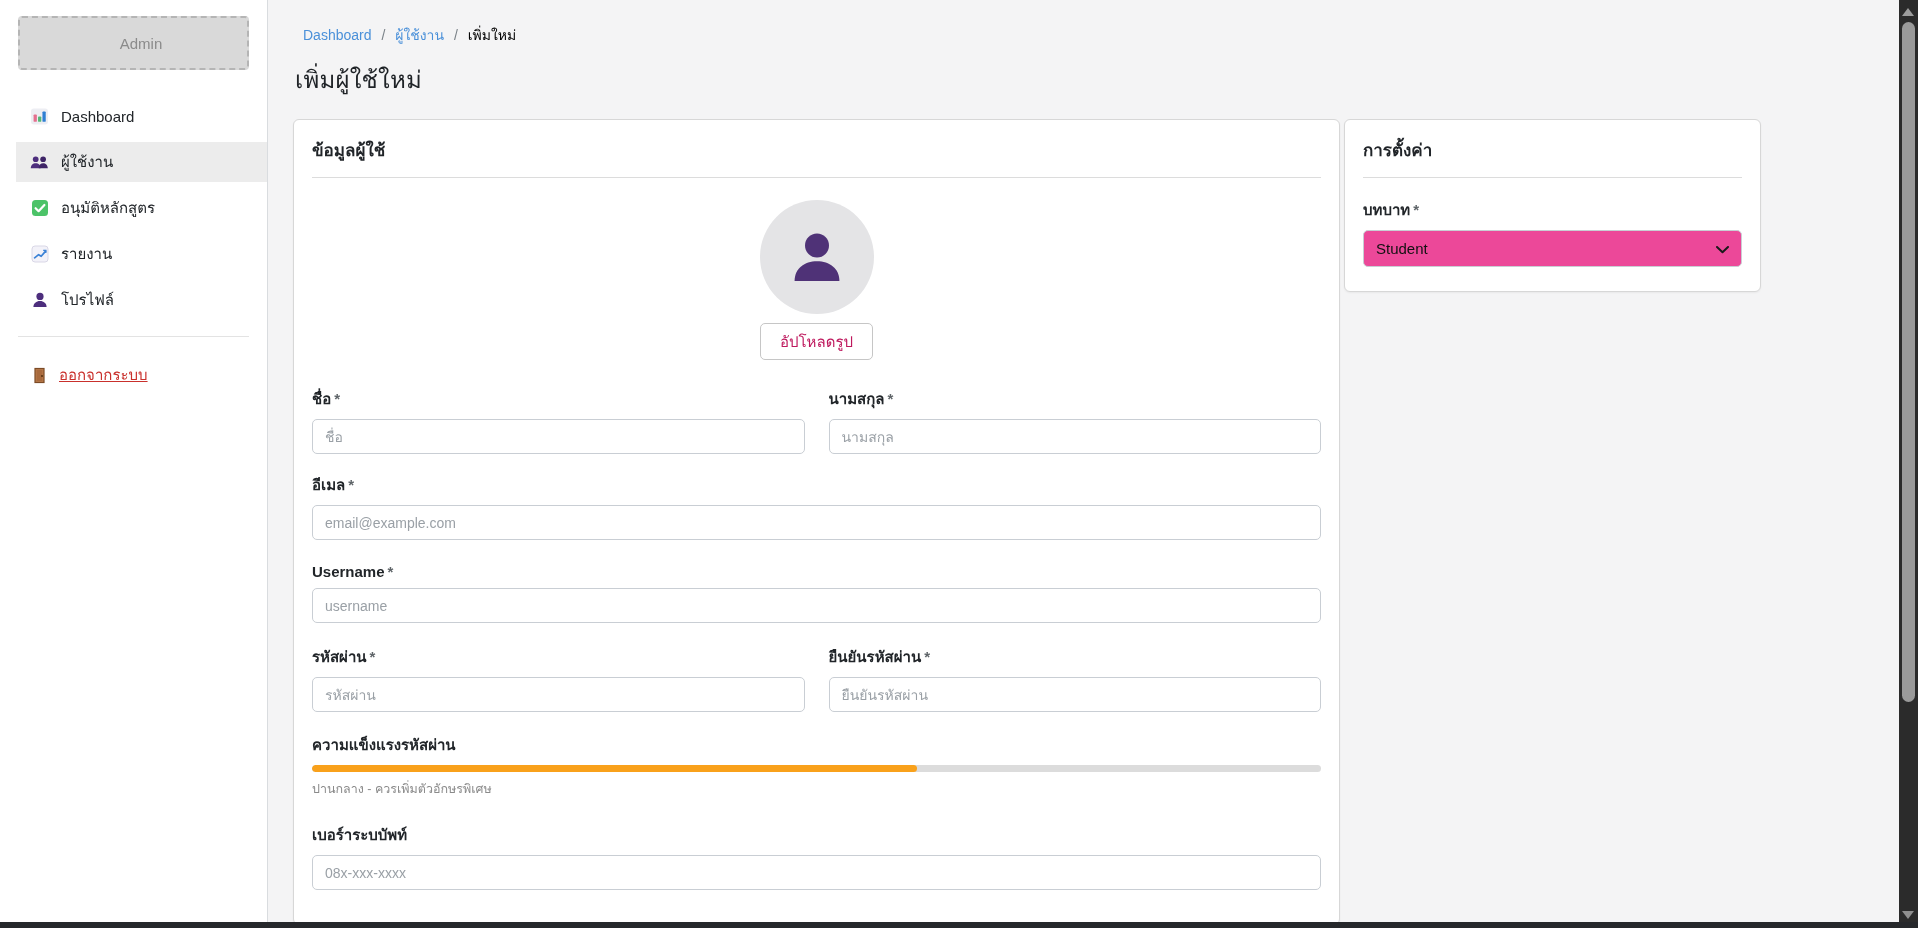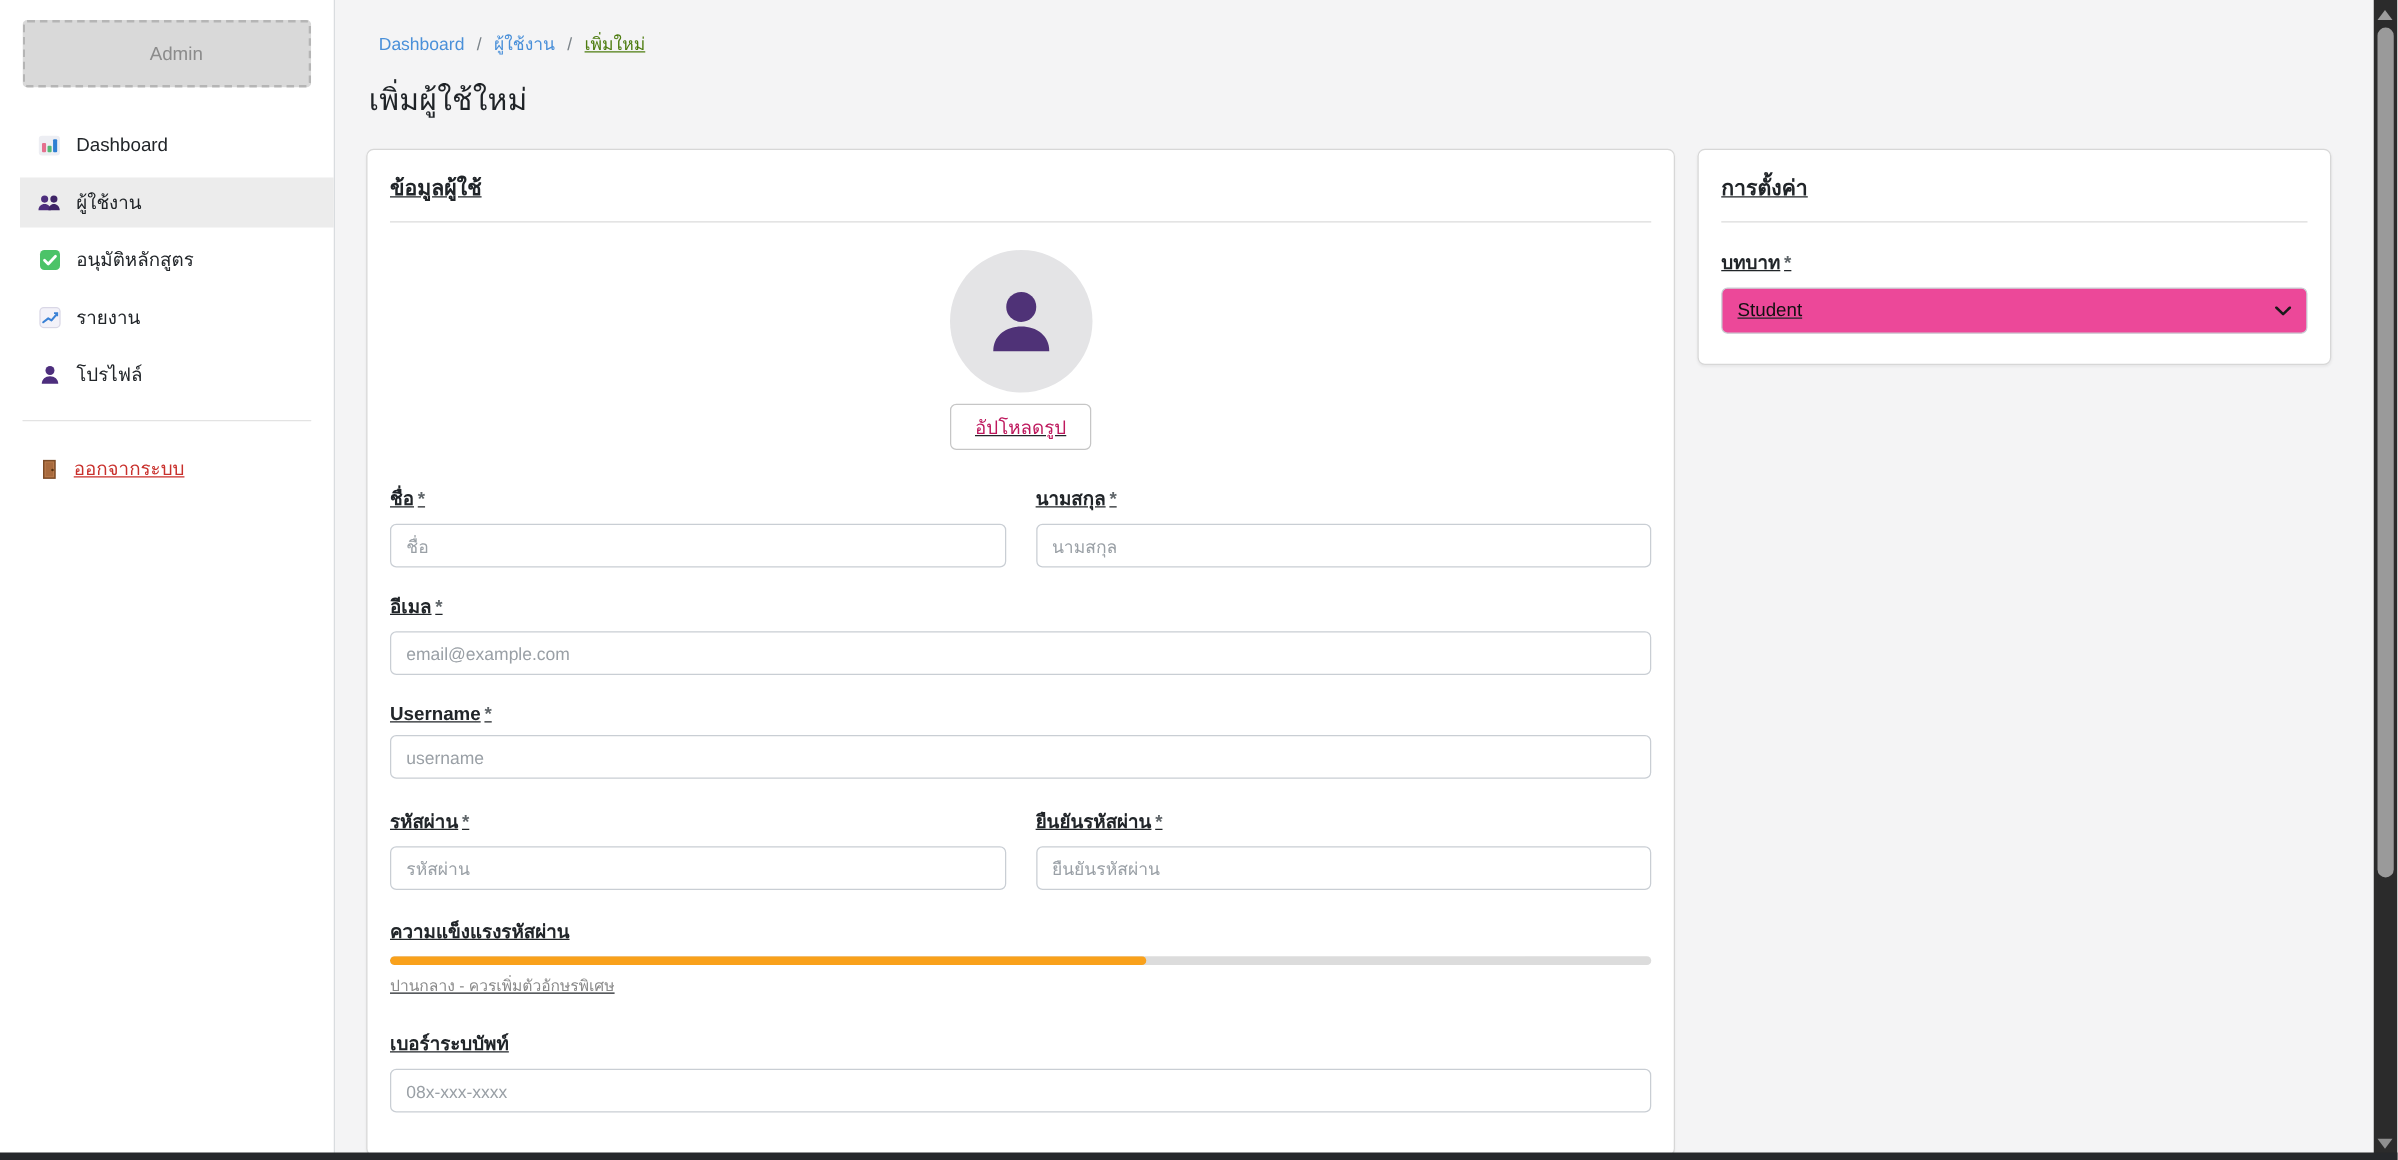--- a/index.html
+++ b/index.html
@@ -18,27 +18,27 @@
   .nav-icon { width:19px; height:19px; display:inline-flex; align-items:center; justify-content:center; flex:none; }
   .side-divider { border:none; border-top:1px solid #e3e3e3; margin:16px 18px 0 18px; }
   .logout { display:flex; align-items:center; gap:10px; margin:26px 0 0 30px; font-size:15px; cursor:pointer;
             text-decoration:underline; }
 
   
   .main { flex:1; background:#f4f4f5; position:relative; overflow:hidden; }
   .breadcrumb { padding:24px 0 0 35px; font-size:14px; }
   .breadcrumb .lnk { text-decoration:none; cursor:pointer; }
   .breadcrumb .sep { color:#7a8288; margin:0 6px; }
-  .breadcrumb .current { color:#4d7c0f;text-decoration:underline; }
+  .breadcrumb .current { color:#000000; }
   .page-title { margin:14px 0 0 27px; font-size:24px; font-weight:normal; color:#1f2327; letter-spacing:0.2px; }
-  .content-row { display:flex; align-items:flex-start; gap:18px; margin:20px 0 0 25px;text-decoration:underline; }
+  .content-row { display:flex; align-items:flex-start; gap:4px; margin:20px 0 0 25px; }
 
   .card { background:#fff; border:1px solid #d7d7d7; border-radius:6px; box-shadow:0 1px 2px rgba(0,0,0,0.05); }
   .card-user { width:1047px; }
-  .card-settings { width:507px; }
+  .card-settings { width:417px; }
   .card-header { margin:16px 18px 0 18px; padding-bottom:14px; border-bottom:1px solid #dcdcdc;
                  font-size:17px; font-weight:bold; color:#212529; }
   .card-body { padding:22px 18px 34px 18px; }
   .card-settings .card-body { padding:20px 18px 24px 18px; }
 
   .avatar-wrap { display:flex; flex-direction:column; align-items:center; }
   .avatar { width:114px; height:114px; border-radius:50%; background:#e4e4e6; display:flex; align-items:center; justify-content:center; }
   .upload-btn { margin-top:9px; width:113px; height:37px; background:#fff; border:1px solid #c6c6c6; border-radius:5px;
                 font-size:15px; color:#be185d; font-family:inherit; cursor:pointer; }
 

